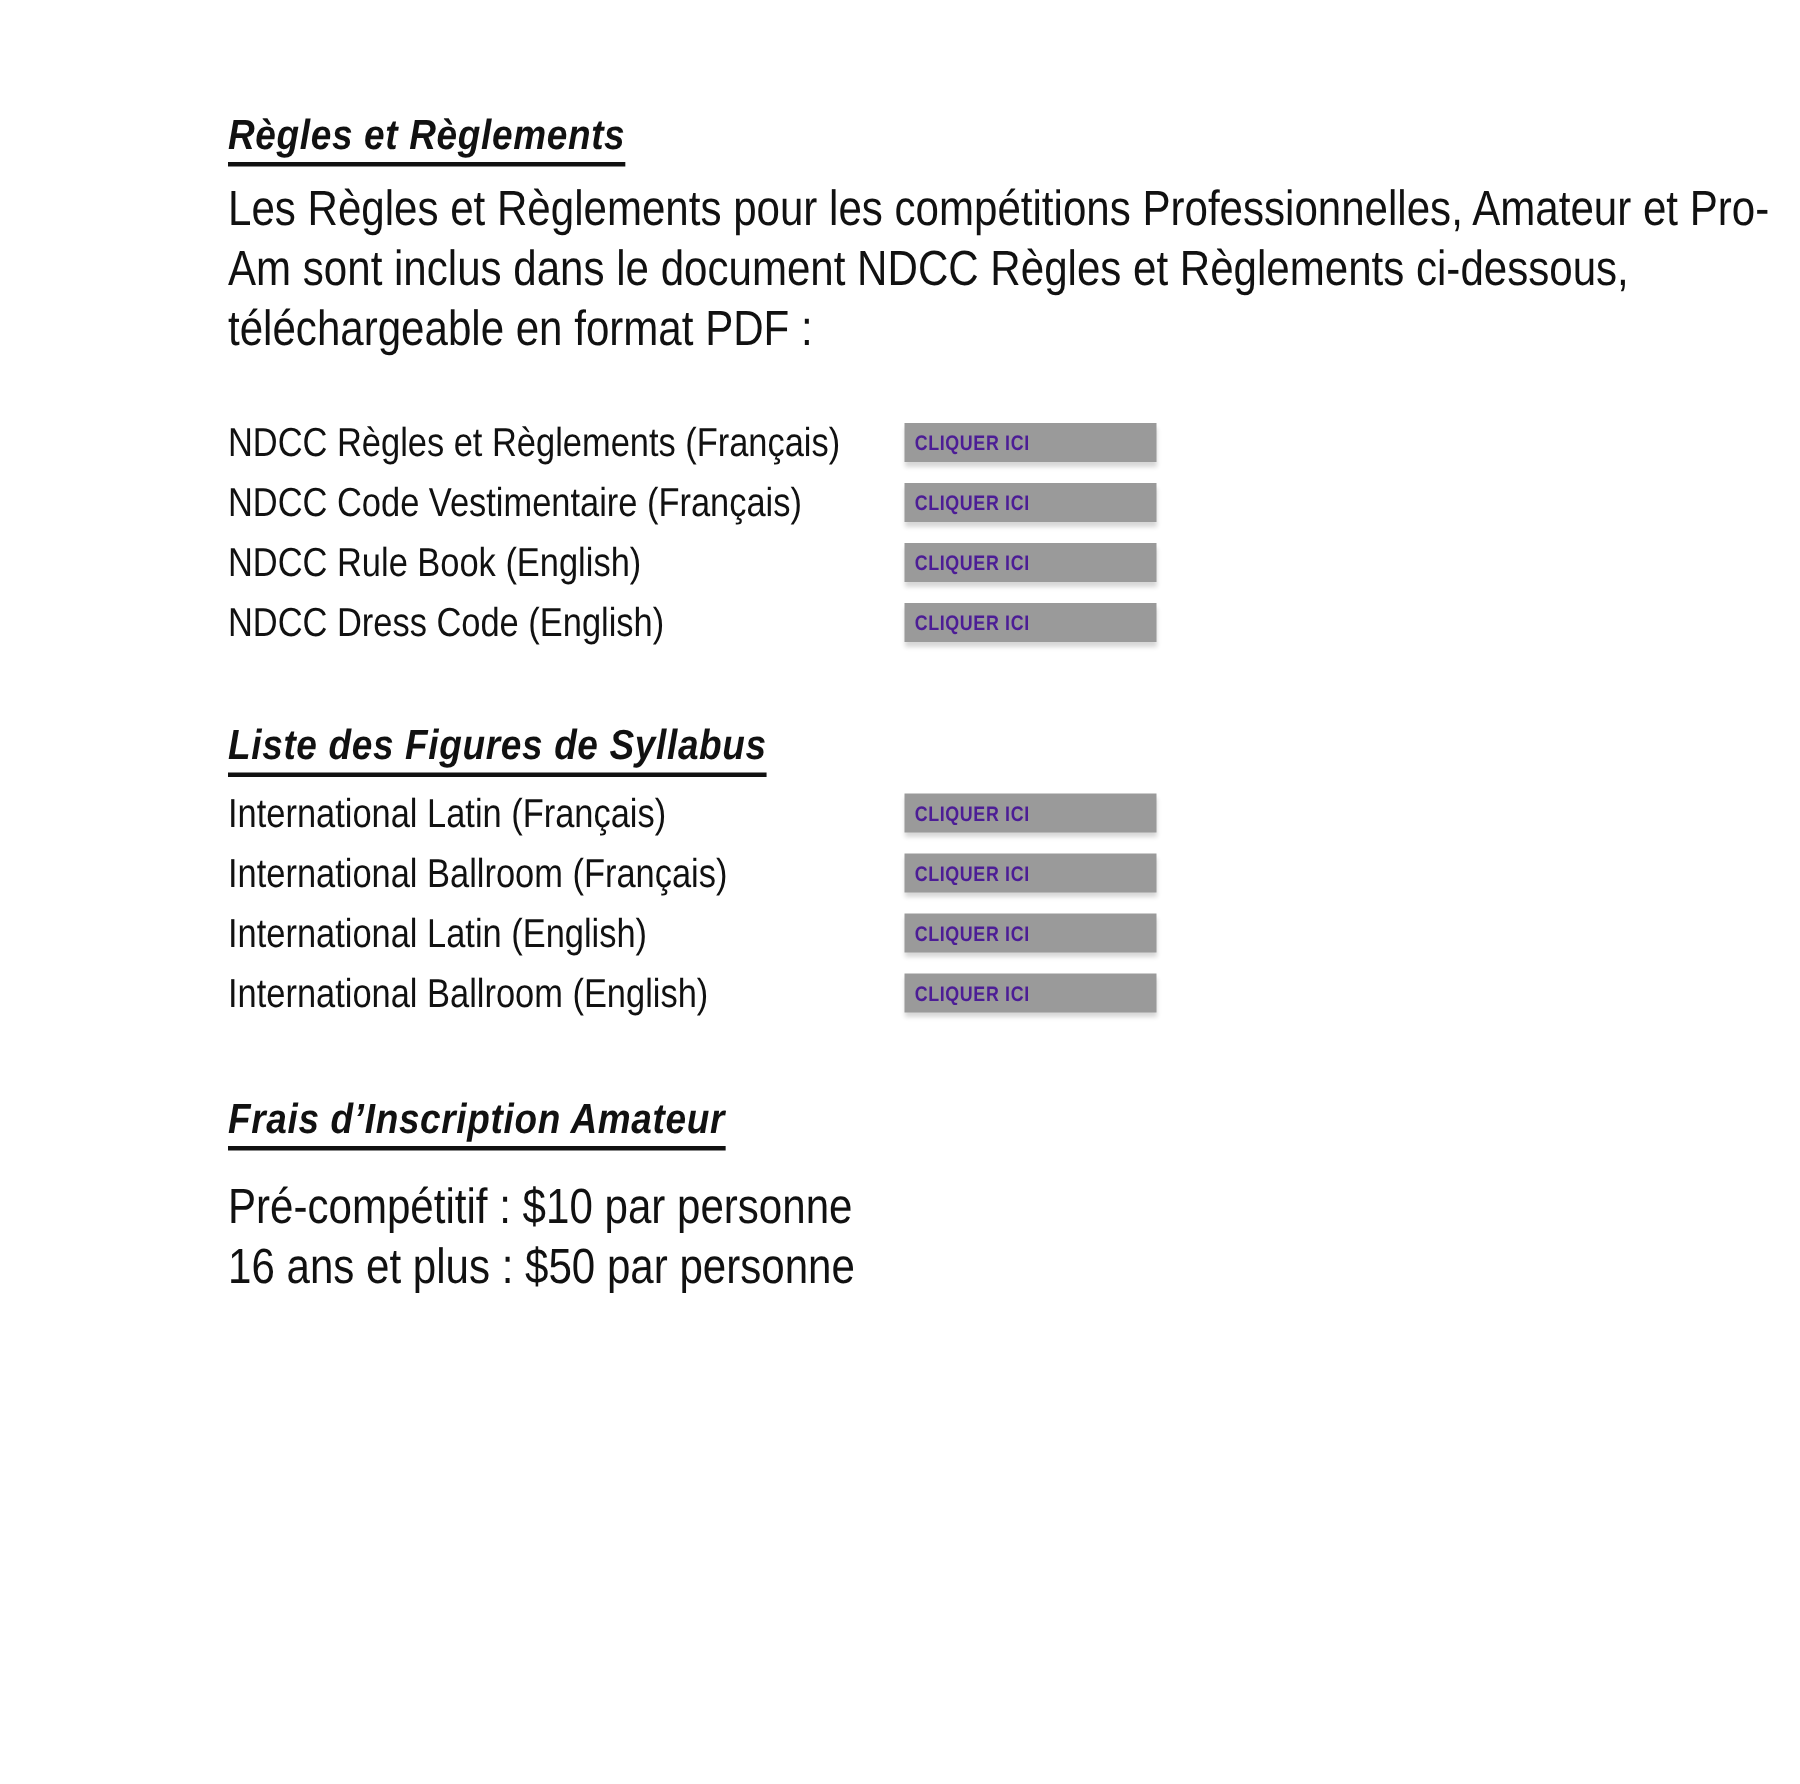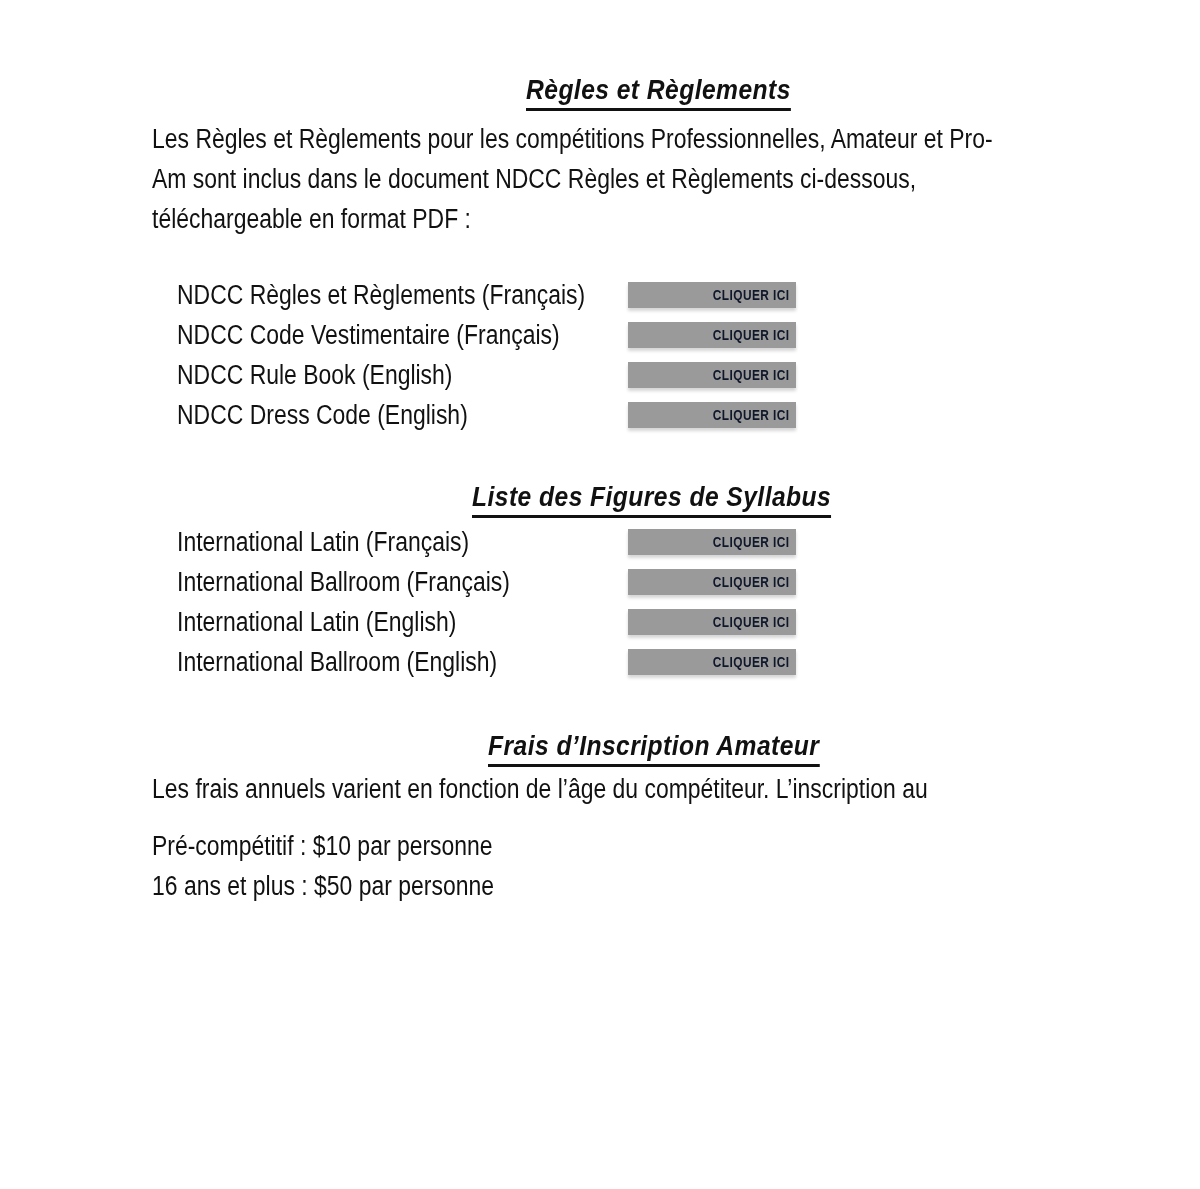--- a/index.html
+++ b/index.html
@@ -23,69 +23,67 @@
   }
   
   .cond {
     display: inline-block;
     transform: scaleX(0.85);
     transform-origin: 0 50%;
     white-space: nowrap;
   }
   .heading-wrap {
     line-height: 0;
-    text-align: center;
   }
   .heading {
     display: inline-block;
     transform: scaleX(0.88);
     transform-origin: 0 100%;
     font-size: 28px;
     line-height: 28px;
     font-weight: bold;
     font-style: italic;
     letter-spacing: 0.5px;
     padding-bottom: 4px;
     border-bottom: 3px solid #111111;
     white-space: nowrap;
   }
   .intro {
     margin-top: 8px;
   }
   .intro-line, .fee-line {
     height: 40px;
     line-height: 40px;
-    font-size: 27px;
+    font-size: 33px;
   }
   .rows {
     margin-top: 36px;
   }
   .rows.tight {
     margin-top: 4px;
   }
   .dl-row {
     position: relative;
     height: 40px;
-    margin-left: 25px;
   }
   .dl-label {
     line-height: 40px;
     font-size: 27px;
   }
   .btn {
     position: absolute;
     left: 451px;
     top: 7px;
     width: 168px;
     height: 26px;
     background: #9a9a9a;
     border: none;
     padding: 0;
-    text-align: right;
-    color: #0f172a;
+    text-align: left;
+    color: #4c1d95;
     font-family: "Liberation Sans", sans-serif;
     font-weight: bold;
     font-size: 14px;
     line-height: 26px;
     letter-spacing: 0.5px;
     box-shadow: 0 3px 3px rgba(0,0,0,0.16);
     cursor: pointer;
   }
   .btn .cond {
     transform: scaleX(0.85);
@@ -167,21 +165,20 @@
         <span class="cond">CLIQUER ICI</span>
       </button>
     </div>
   </div>
 
   <div class="heading-wrap sec3">
     <span class="heading">Frais d’Inscription Amateur</span>
   </div>
 
   <div class="intro sec3">
-    <div class="intro-line"><span class="cond">Les frais annuels varient en fonction de l’âge du compétiteur. L’inscription au</span></div>
   </div>
 
   <div class="fees">
     <div class="fee-line"><span class="cond">Pré-compétitif : $10 par personne</span></div>
     <div class="fee-line"><span class="cond">16 ans et plus : $50 par personne</span></div>
   </div>
 
 </div>
 
 </body></html>

